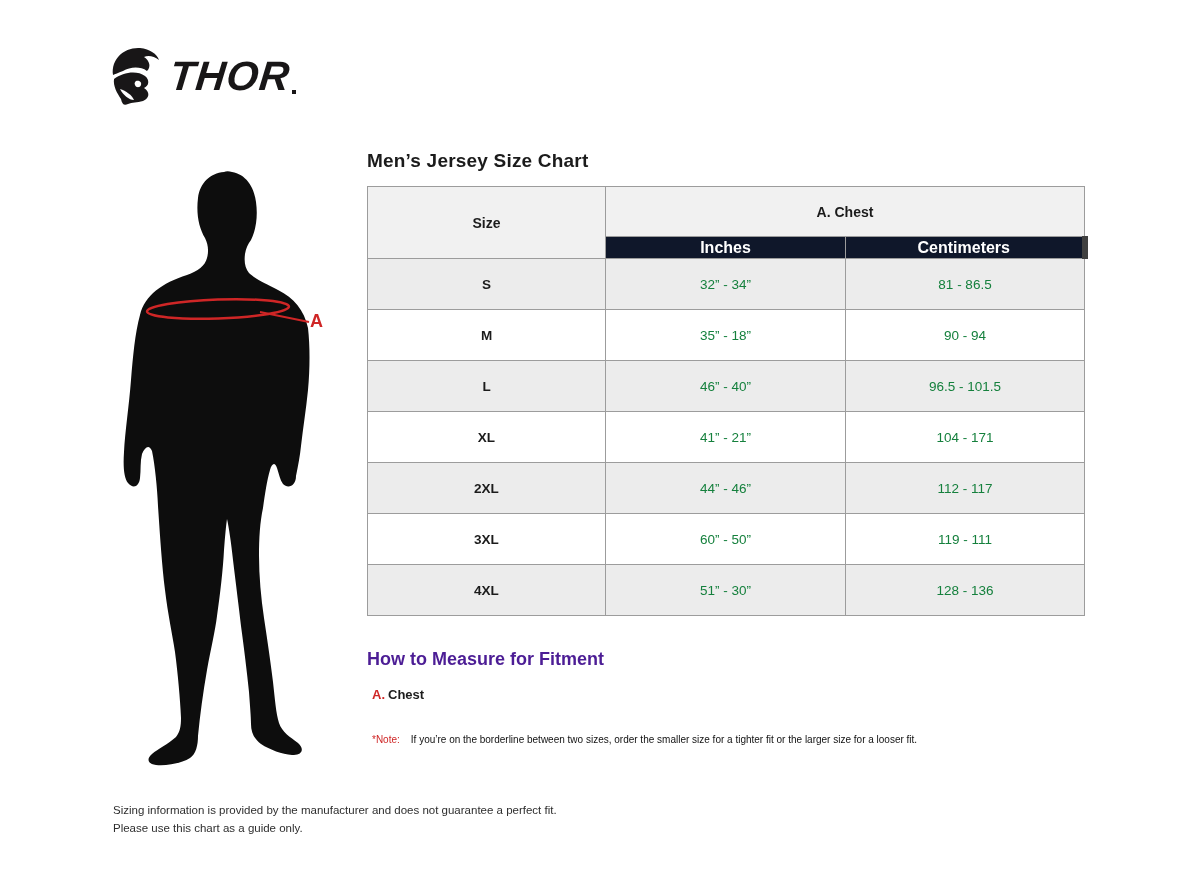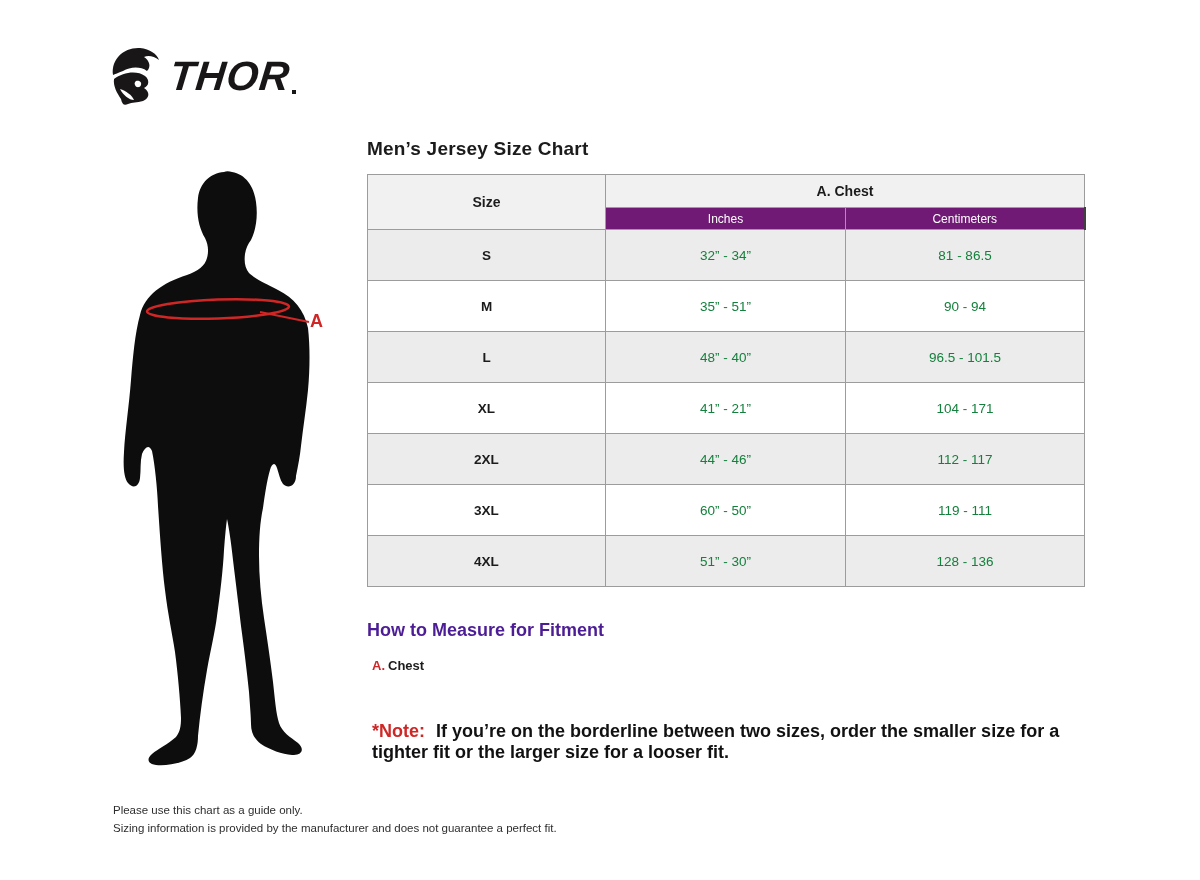--- a/index.html
+++ b/index.html
@@ -13,47 +13,47 @@
     font-size: 41px; font-weight: bold; font-style: italic;
     letter-spacing: 1px; color: #181617; transform: skewX(-6deg);
     margin-left: 8px; line-height: 64px;
   }
   .logo-tm { width: 4px; height: 4px; background: #181617; align-self: flex-end; margin: 0 0 14px 2px; }
 
   
   .figure { position: absolute; left: 112px; top: 170px; width: 235px; height: 600px; }
 
   
-  .content { position: absolute; left: 367px; top: 138px; width: 717px; }
+  .content { position: absolute; left: 367px; top: 150px; width: 717px; }
   .chart-title { font-size: 19px; font-weight: bold; color: #1b1b1b; letter-spacing: 0.2px; }
 
   table.size-table { border-collapse: collapse; table-layout: fixed; width: 717px; margin-top: 14px; }
   table.size-table th, table.size-table td { border: 1px solid #9c9c9c; text-align: center; vertical-align: middle; }
   th.th-size, th.th-chest { background: #f1f1f1; font-size: 14px; font-weight: bold; color: #1b1b1b; }
-  tr.head-row-1 { height: 33px; }
+  tr.head-row-1 { height: 50px; }
   tr.head-row-2 { height: 22px; }
   th.sub {
-    background: #701a75; color: #ffffff; font-size: 12px; font-weight: normal;
+    background: #0f172a; color: #ffffff; font-size: 16px; font-weight: bold;
     border-top: 2px solid #ffffff; border-left: 2px solid #ffffff; border-right: 2px solid #ffffff;
   }
   th.sub.first { border-left: 1px solid #9c9c9c; }
-  th.sub.last  { border-right: 2px solid #404040; }
+  th.sub.last  { border-right: 6px solid #404040; }
   tr.data-row { height: 51px; background: #ffffff; }
   tr.data-row.alt { background: #ececec; }
   td.size-cell { font-weight: bold; font-size: 13.5px; color: #1b1b1b; }
   td.val-cell { font-size: 13.5px; color: #15803d; }
 
   
   .measure-title { font-size: 18px; font-weight: bold; color: #4c1d95; margin-top: 33px; }
   .measure-item { margin-top: 17px; padding-left: 5px; }
   .measure-head { font-size: 13px; font-weight: bold; }
   .measure-key { color: #cf2626; margin-right: 3px; }
   .measure-text { font-size: 11.5px; line-height: 1.5; color: #222222; max-width: 365px; margin-top: 3px; }
 
-  .note-row { margin-top: 48px; padding-left: 5px; font-size: 18px; font-weight: bold; }
+  .note-row { margin-top: 32px; padding-left: 5px; font-size: 10px; font-weight: normal; }
   .note-label { color: #cf2626; margin-right: 11px; }
   .note-text { color: #111111; }
 
   
   .footer { position: absolute; left: 113px; top: 801px; font-size: 11.5px; line-height: 1.6; color: #2e2e2e; }
 </style>
 </head>
 <body>
 
 <div class="logo">
@@ -146,26 +146,26 @@
       </tr>
     </thead>
     <tbody>
         <tr class="data-row alt">
       <td class="size-cell">S</td>
       <td class="val-cell">32” - 34”</td>
       <td class="val-cell">81 - 86.5</td>
     </tr>
         <tr class="data-row">
       <td class="size-cell">M</td>
-      <td class="val-cell">35” - 51”</td>
+      <td class="val-cell">35” - 18”</td>
       <td class="val-cell">90 - 94</td>
     </tr>
         <tr class="data-row alt">
       <td class="size-cell">L</td>
-      <td class="val-cell">48” - 40”</td>
+      <td class="val-cell">46” - 40”</td>
       <td class="val-cell">96.5 - 101.5</td>
     </tr>
         <tr class="data-row">
       <td class="size-cell">XL</td>
       <td class="val-cell">41” - 21”</td>
       <td class="val-cell">104 - 171</td>
     </tr>
         <tr class="data-row alt">
       <td class="size-cell">2XL</td>
       <td class="val-cell">44” - 46”</td>
@@ -192,15 +192,15 @@
     </div>
   </div>
 
   <div class="note-row">
     <span class="note-label">*Note:</span><span class="note-text">If you’re on the borderline between two sizes, order the smaller size for a tighter fit or the larger size for a looser fit.</span>
   </div>
 
 </div>
 
 <div class="footer">
+  <div>Sizing information is provided by the manufacturer and does not guarantee a perfect fit.</div>
   <div>Please use this chart as a guide only.</div>
-  <div>Sizing information is provided by the manufacturer and does not guarantee a perfect fit.</div>
 </div>
 
 </body></html>

